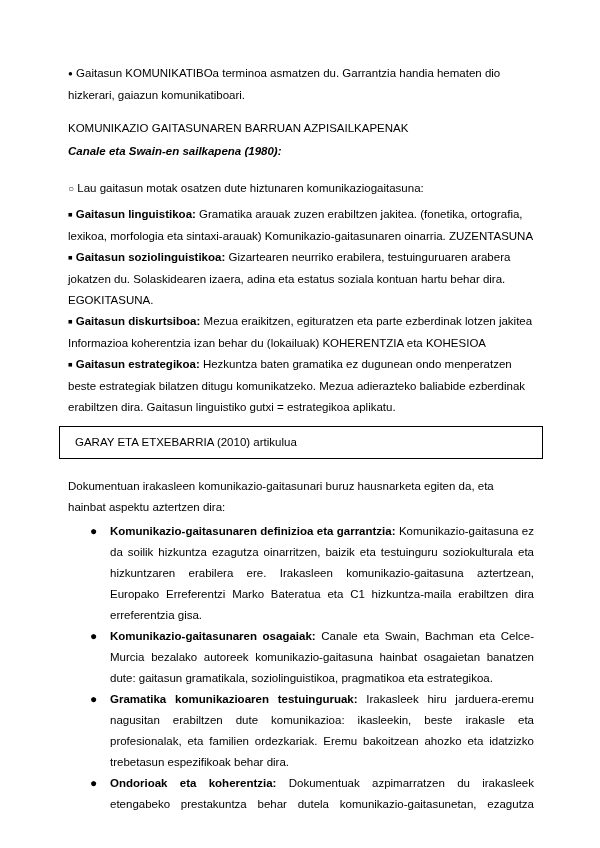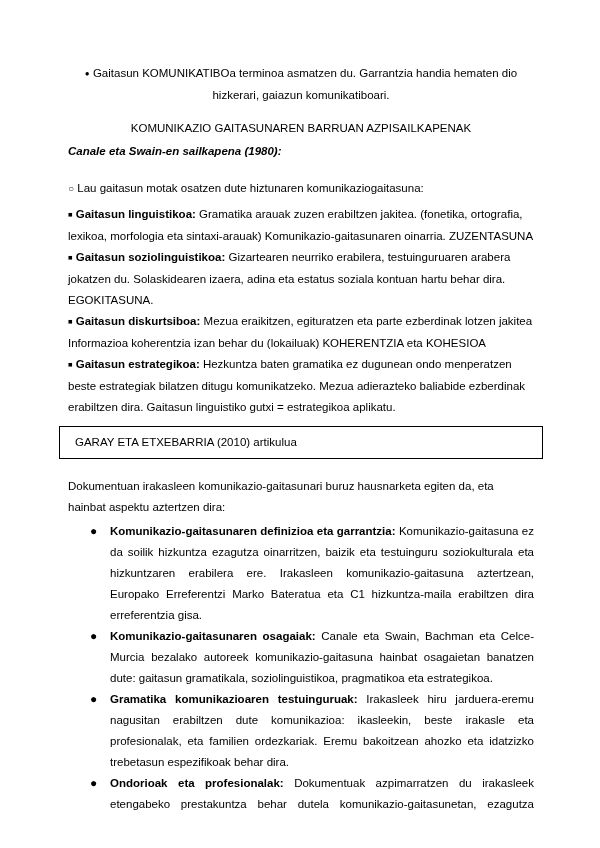--- a/index.html
+++ b/index.html
@@ -15,22 +15,22 @@
     font-size: 11.5px;
     line-height: 21px;
     color: #000000;
     -webkit-font-smoothing: antialiased;
   }
   .page {
     width: 466px;
     padding: 63px 66px 0 68px;
   }
   p { margin: 0; }
-  .intro { margin-bottom: 12px; text-align: center; }
-  .heading { margin-bottom: 2px; font-weight: normal; text-align: center; }
+  .intro { margin-bottom: 12px; }
+  .heading { margin-bottom: 2px; font-weight: normal; }
   .subheading { margin-bottom: 16px; font-weight: bold; font-style: italic; }
   .lead { margin-bottom: 5px; }
   .items p { margin: 0; }
   .mk { display: inline-block; }
   .mk-dot { font-size: 8px; transform: translateY(-1px); }
   .mk-circle { font-size: 10px; color: #333; }
   .mk-sq { font-size: 7.5px; transform: translateY(-1px); }
   .box {
     margin: 8px -9px 17px -9px;
     border: 1.5px solid #000000;
@@ -122,19 +122,19 @@
     <div class="li">
       <span class="bullet">●</span>
       <div class="li-body">
         <b>Gramatika komunikazioaren testuinguruak:</b>
         <span>Irakasleek hiru jarduera-eremu nagusitan erabiltzen dute komunikazioa: ikasleekin, beste irakasle eta profesionalak, eta familien ordezkariak. Eremu bakoitzean ahozko eta idatzizko trebetasun espezifikoak behar dira.</span>
       </div>
     </div>
     <div class="li cut">
       <span class="bullet">●</span>
       <div class="li-body">
-        <b>Ondorioak eta profesionalak:</b>
+        <b>Ondorioak eta koherentzia:</b>
         <span>Dokumentuak azpimarratzen du irakasleek etengabeko prestakuntza behar dutela komunikazio-gaitasunetan, ezagutza</span>
       </div>
     </div>
   </div>
 
 </div>
 
 </body></html>

